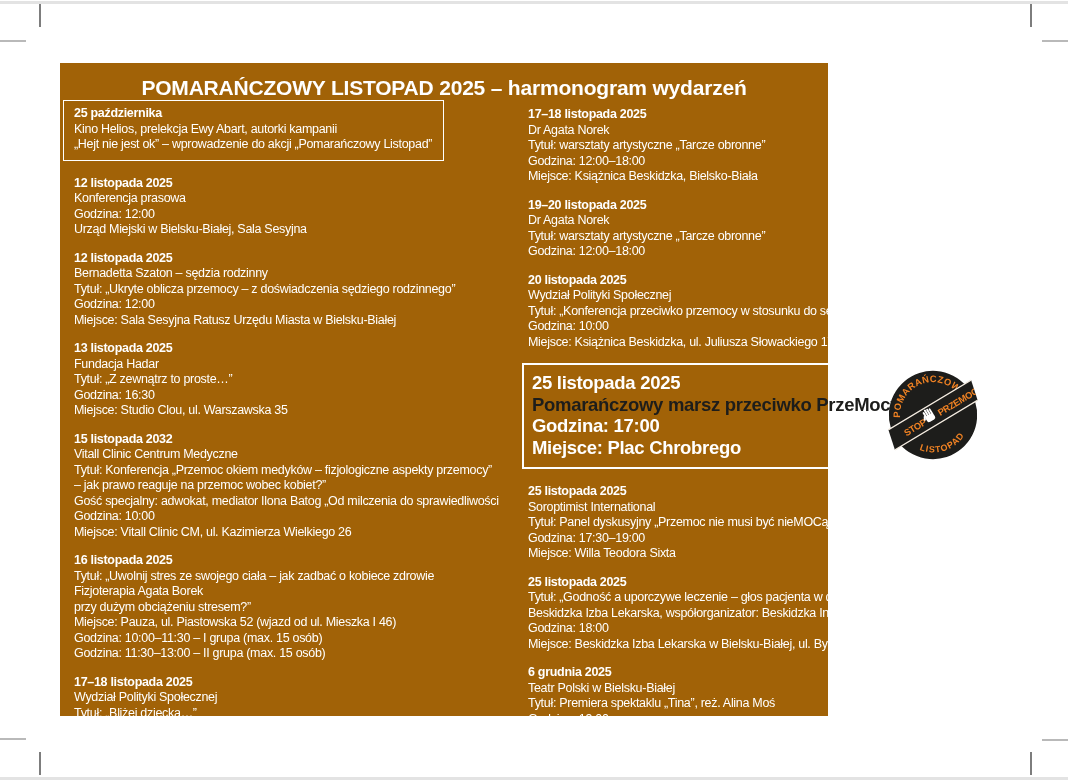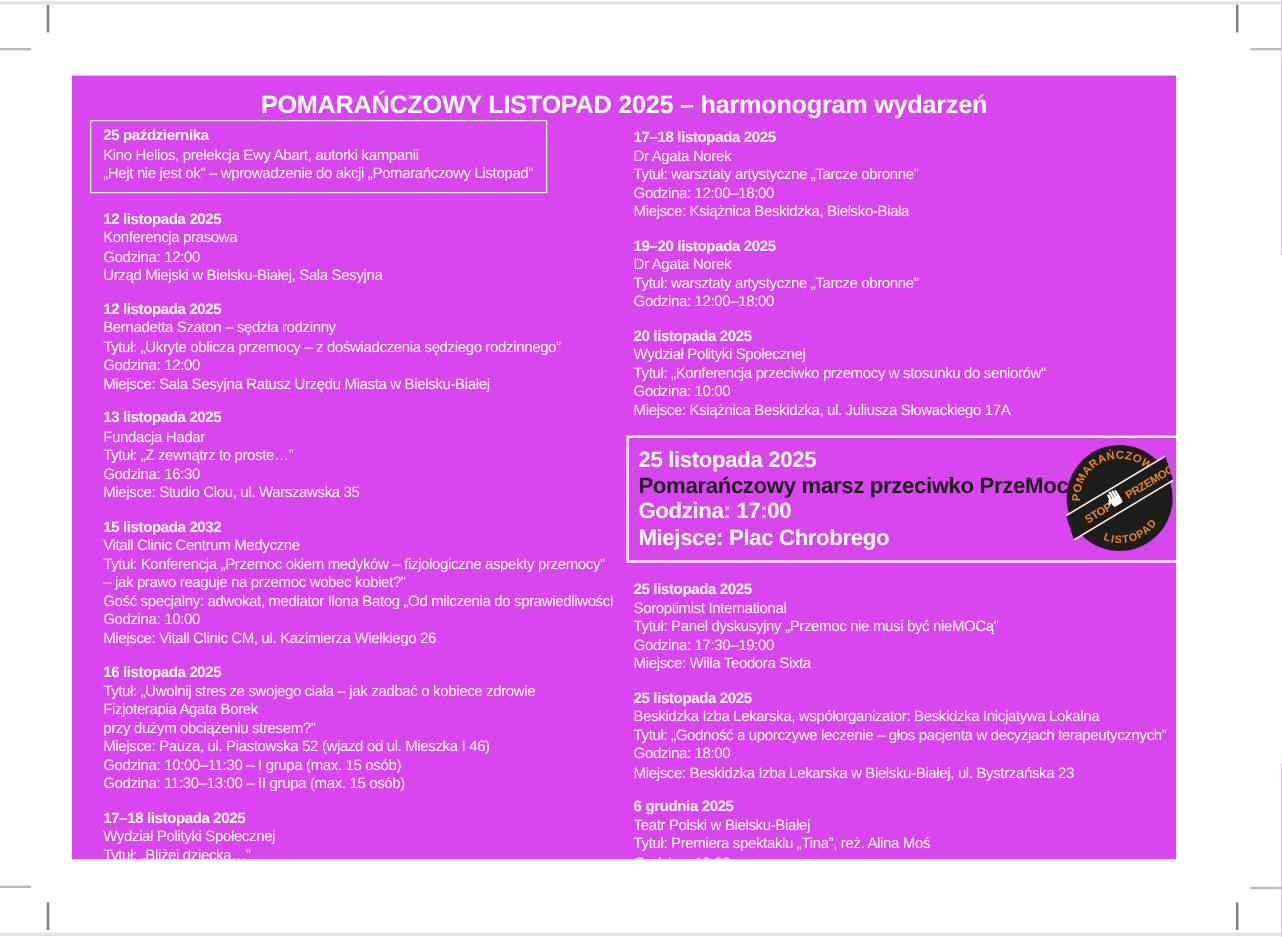--- a/index.html
+++ b/index.html
@@ -21,31 +21,31 @@
   .tr-v{left:1030px;top:4px;}
   .bl-v{left:39px;top:752px;}
   .br-v{left:1030px;top:752px;}
   .tl-h{left:0;top:40px;}
   .tr-h{left:1042px;top:40px;}
   .bl-h{left:0;top:738px;}
   .br-h{left:1042px;top:739px;}
 
   
   .poster{
-    position:absolute;left:60px;top:63px;width:920px;height:653px;
-    background:#d946ef;color:#ffffff;
+    position:absolute;left:60px;top:63px;width:768px;height:653px;
+    background:#a16207;color:#ffffff;
   }
   .poster-title{
     margin:0;padding-top:13px;
     text-align:center;
     font-size:21px;font-weight:700;letter-spacing:-0.2px;
     color:#ffffff;
   }
   .col{position:absolute;}
-  .col-left{left:26px;top:37px;width:442px;}
+  .col-left{left:14px;top:37px;width:442px;}
   .col-right{left:468px;top:44px;width:478px;}
 
   .event{margin:0 0 13px 0;font-size:12.5px;line-height:15.5px;letter-spacing:-0.3px;}
   .event .date{font-weight:700;white-space:nowrap;}
   .event .line{font-weight:400;white-space:nowrap;}
 
   .event.boxed{
     border:1.5px solid #ffffff;
     margin-left:-11px;
     width:369px;
@@ -200,22 +200,22 @@
 </div>
       <div class="event">
         <div class="date">25 listopada 2025</div>
         <div class="line">Soroptimist International</div>
         <div class="line">Tytuł: Panel dyskusyjny „Przemoc nie musi być nieMOCą”</div>
         <div class="line">Godzina: 17:30–19:00</div>
         <div class="line">Miejsce: Willa Teodora Sixta</div>
       </div>
       <div class="event">
         <div class="date">25 listopada 2025</div>
+        <div class="line">Tytuł: „Godność a uporczywe leczenie – głos pacjenta w decyzjach terapeutycznych”</div>
         <div class="line">Beskidzka Izba Lekarska, współorganizator: Beskidzka Inicjatywa Lokalna</div>
-        <div class="line">Tytuł: „Godność a uporczywe leczenie – głos pacjenta w decyzjach terapeutycznych”</div>
         <div class="line">Godzina: 18:00</div>
         <div class="line">Miejsce: Beskidzka Izba Lekarska w Bielsku-Białej, ul. Bystrzańska 23</div>
       </div>
       <div class="event">
         <div class="date">6 grudnia 2025</div>
         <div class="line">Teatr Polski w Bielsku-Białej</div>
         <div class="line">Tytuł: Premiera spektaklu „Tina”, reż. Alina Moś</div>
         <div class="line">Godzina: 19:00</div>
         <div class="line">Miejsce: Teatr Polski w Bielsku-Białej</div>
       </div>

